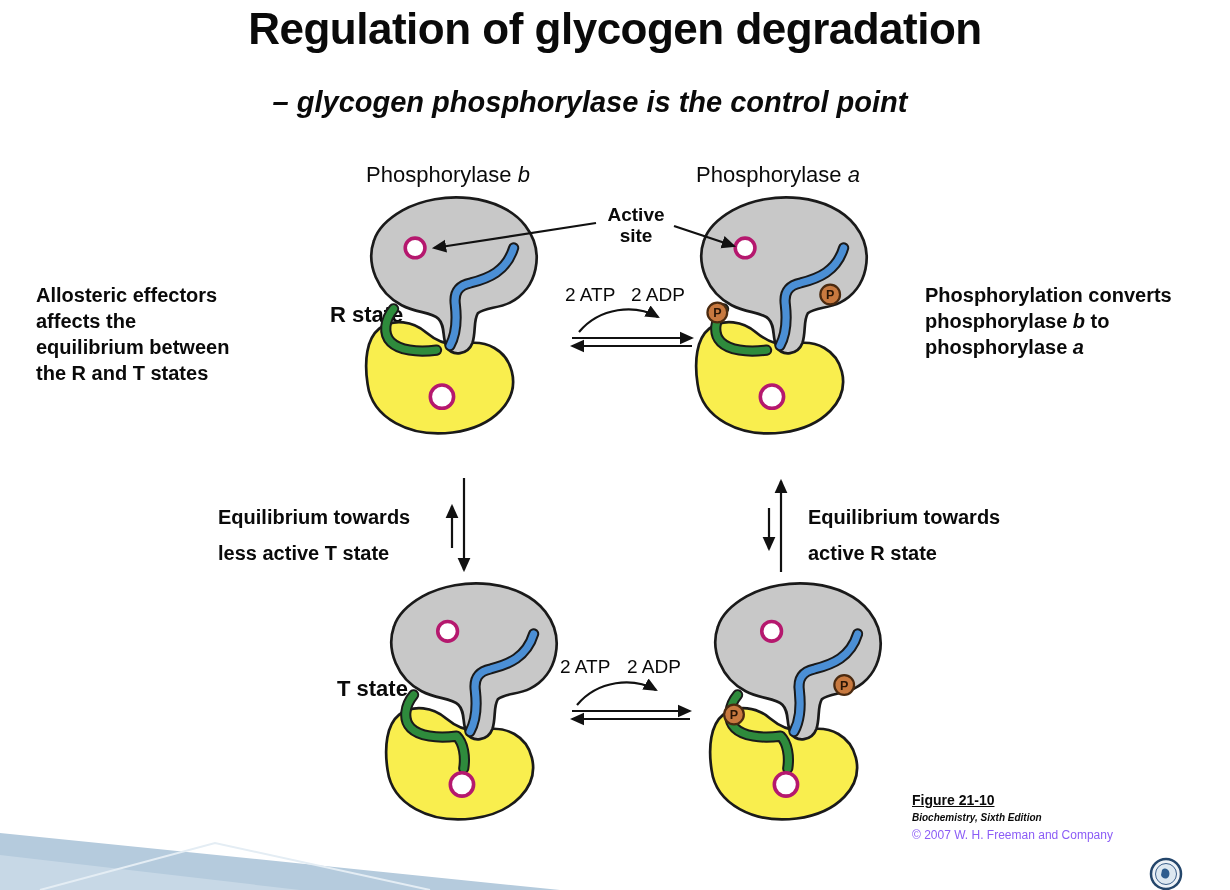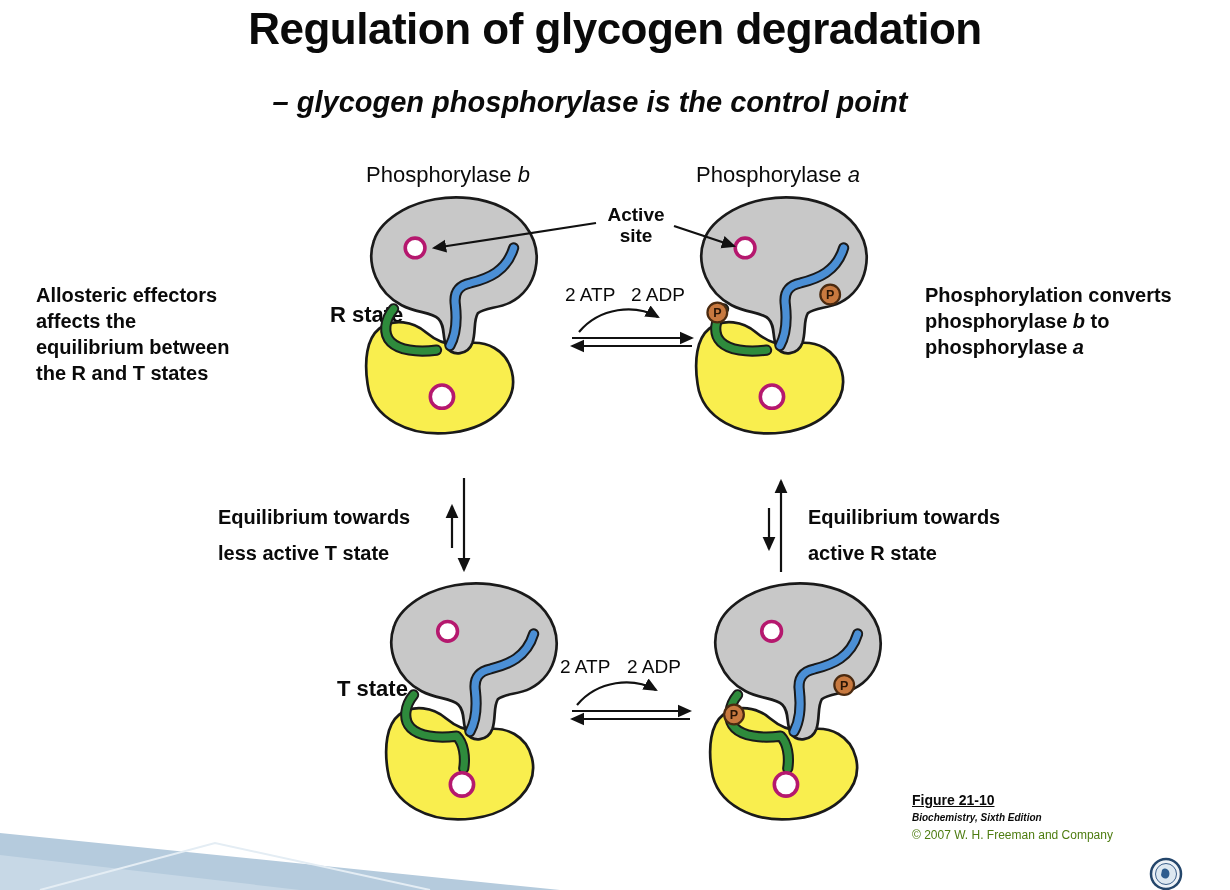--- a/index.html
+++ b/index.html
@@ -23,21 +23,21 @@
     font-size:19px; font-weight:bold; line-height:21px; white-space:pre-line;
   }
   .note { font-size:20px; font-weight:bold; line-height:26px; }
   .pre { white-space:pre-line; }
   .state-label { font-size:22px; font-weight:bold; white-space:nowrap; }
   .rxn-label { font-size:19px; font-weight:normal; white-space:nowrap; }
   .equil-note { font-size:20px; font-weight:bold; line-height:36px; white-space:pre-line; }
   .caption { left:912px; top:792px; line-height:17px; }
   .cap-figure { font-size:14px; font-weight:bold;text-decoration:underline; }
   .cap-source { font-size:10px; font-weight:bold; font-style:italic; }
-  .cap-copy   { font-size:12px; color:#4d7c0f; margin-top:1px; }
+  .cap-copy   { font-size:12px; color:#8b5cf6; margin-top:1px; }
 
   .protein-wrap { position:absolute; width:215px; height:275px; }
   .gray-sub   { fill:var(--subunit-gray,#c8c8c8);   stroke:var(--outline,#1a1a1a); stroke-width:3; }
   .yellow-sub { fill:var(--subunit-yellow,#f9ee4e); stroke:var(--outline,#1a1a1a); stroke-width:3; }
   .ribbon-under { fill:none; stroke:var(--outline,#1a1a1a); stroke-width:12.5; stroke-linecap:round; stroke-linejoin:round; }
   .blue-over  { fill:none; stroke:var(--ribbon-blue,#4b8fd5);  stroke-width:8; stroke-linecap:round; stroke-linejoin:round; }
   .green-over { fill:none; stroke:var(--ribbon-green,#2e8b3c); stroke-width:8; stroke-linecap:round; stroke-linejoin:round; }
   .site-ring  { fill:#ffffff; stroke:var(--site-ring,#b5186e); stroke-width:4; }
   .phosphate  { fill:var(--phosphate-fill,#c8793f); stroke:#4a2a10; stroke-width:2.5; }
   .p-label    { font-family:"Liberation Sans", sans-serif; font-size:14px; font-weight:bold; text-anchor:middle; fill:#2a1505; }

